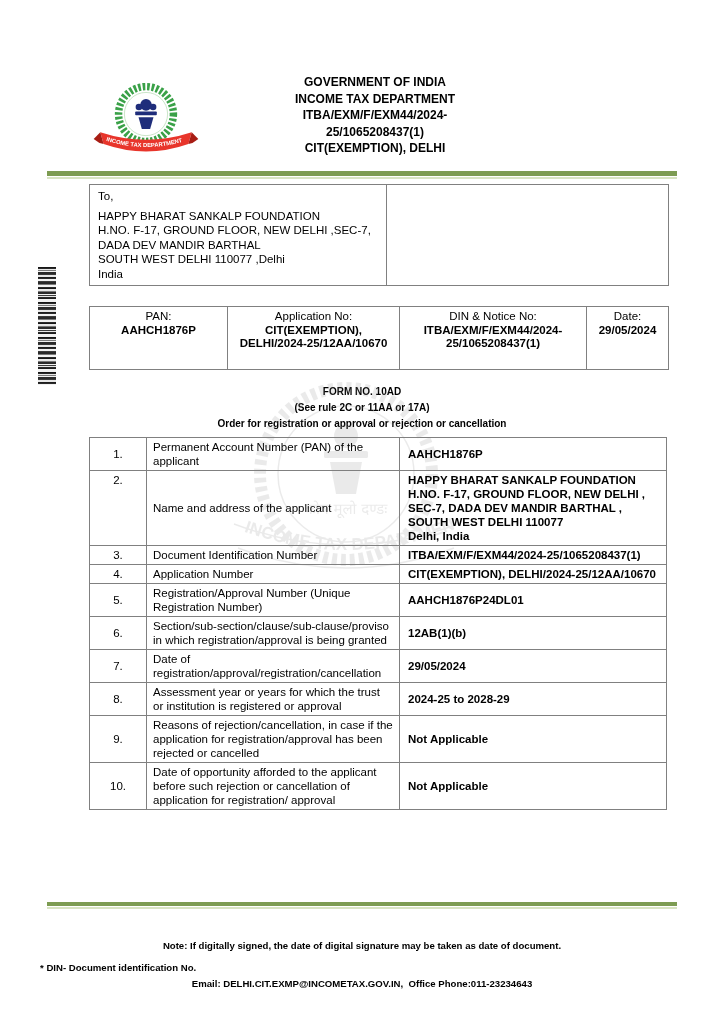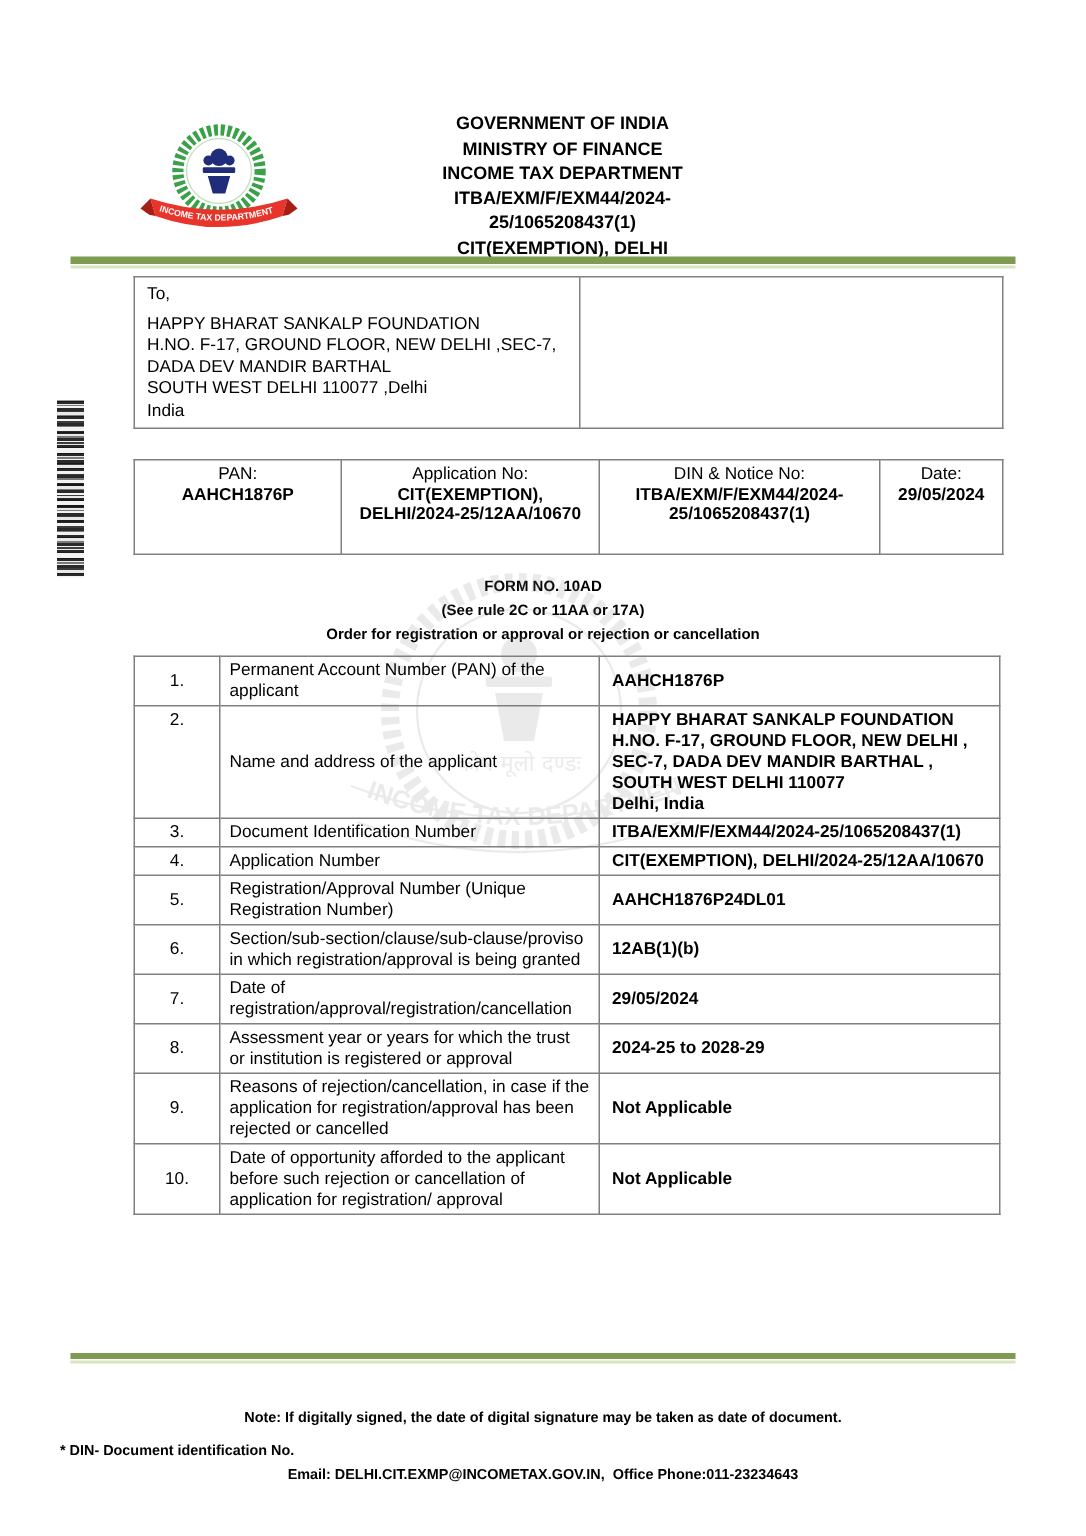--- a/index.html
+++ b/index.html
@@ -89,21 +89,20 @@
       <polygon points="120,62 128,70 121,75 116,76" fill="#a81d14"></polygon>
       <path id="lgArc" d="M15,71.5 Q65,88 115,71.5" fill="none"></path>
       <text font-size="7" font-weight="bold" fill="#ffffff" font-family="Liberation Sans, sans-serif">
         <textPath href="#lgArc" startOffset="2">INCOME TAX DEPARTMENT</textPath>
       </text>
     </svg>
   </div>
 
   <div class="hdr-text">
     <div>GOVERNMENT OF INDIA</div>
-    <div>MINISTRY OF FINANCE</div>
     <div>INCOME TAX DEPARTMENT</div>
     <div>ITBA/EXM/F/EXM44/2024-</div>
     <div>25/1065208437(1)</div>
     <div>CIT(EXEMPTION), DELHI</div>
   </div>
 
   <div class="rule rule-top">
     <div class="dark"></div>
       <div class="light"></div>
   </div>

